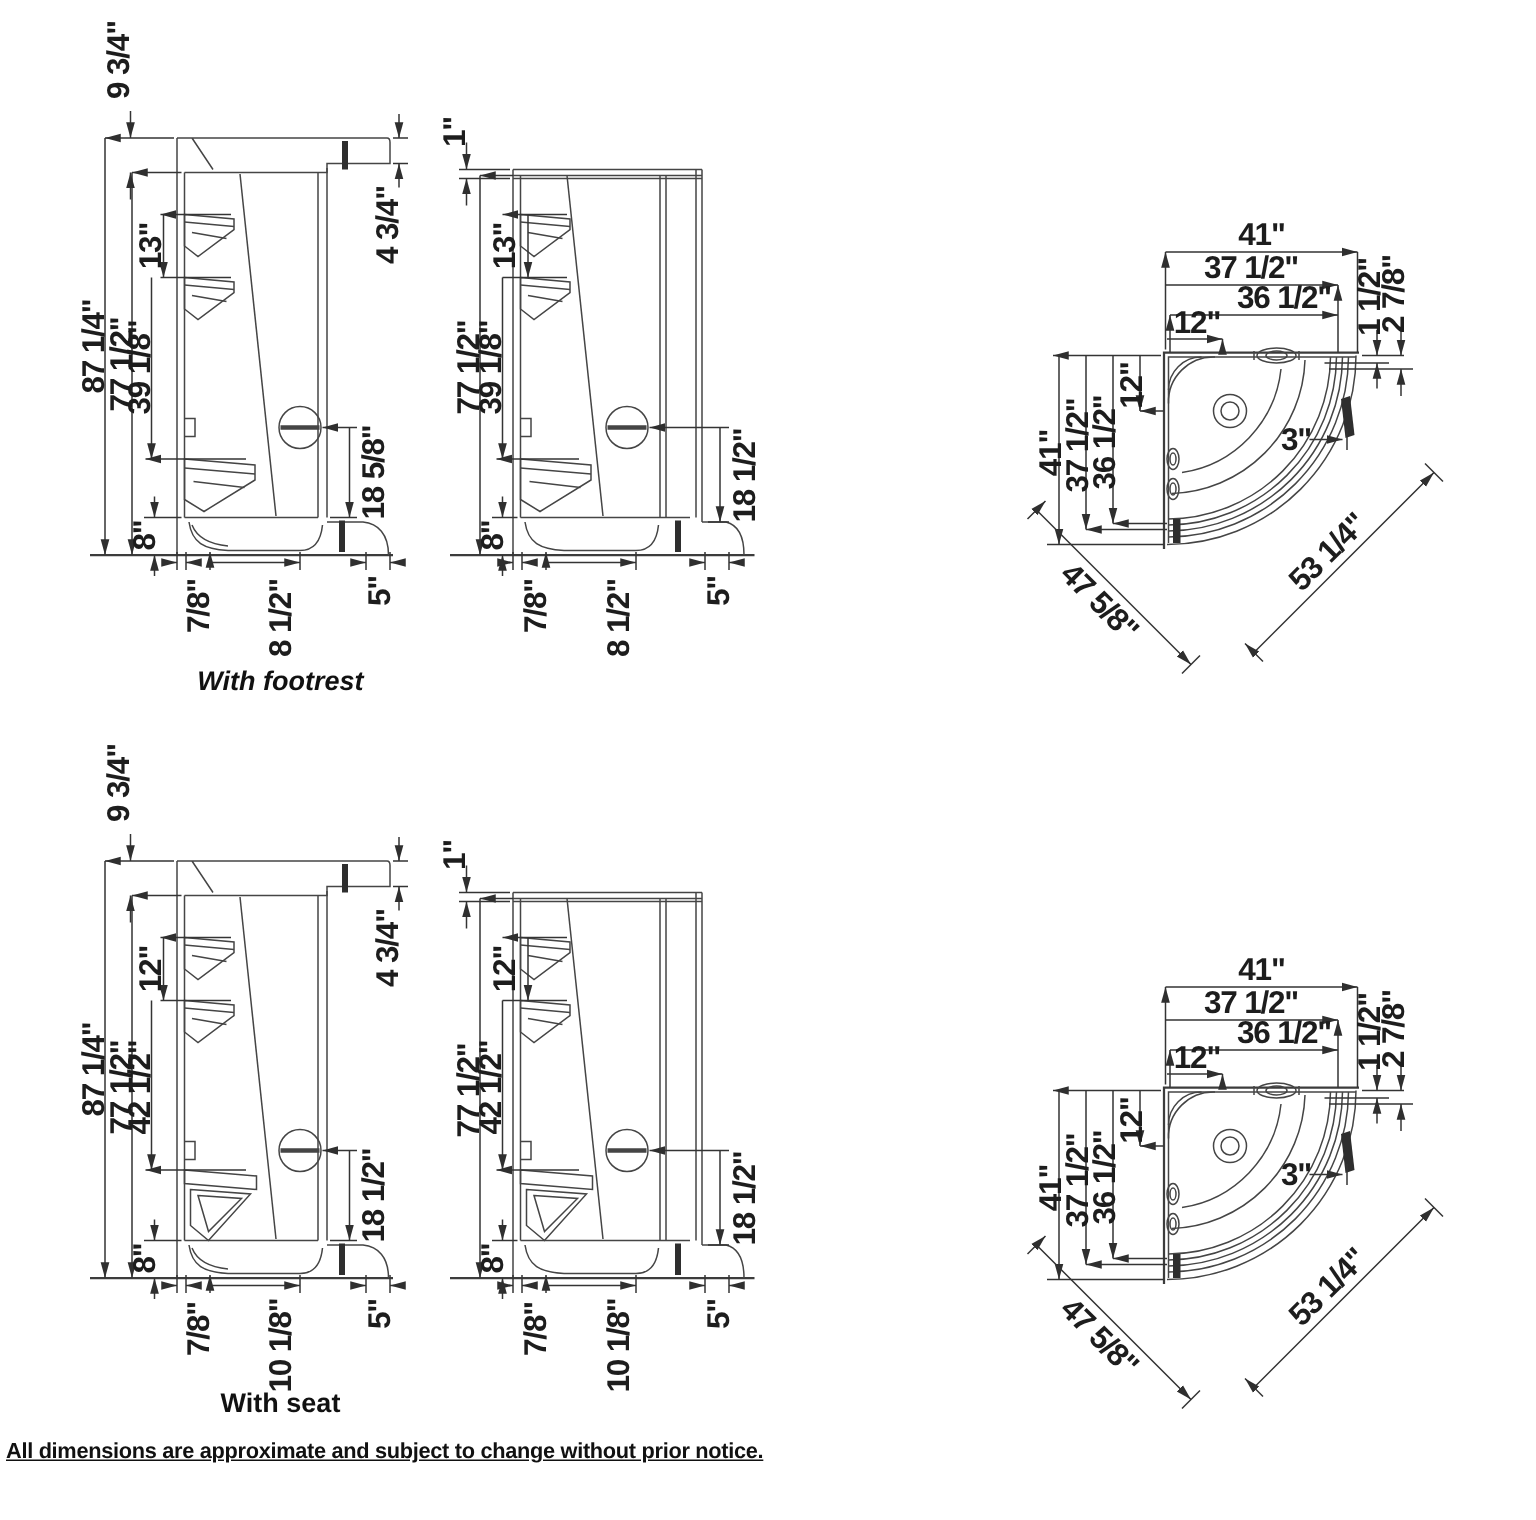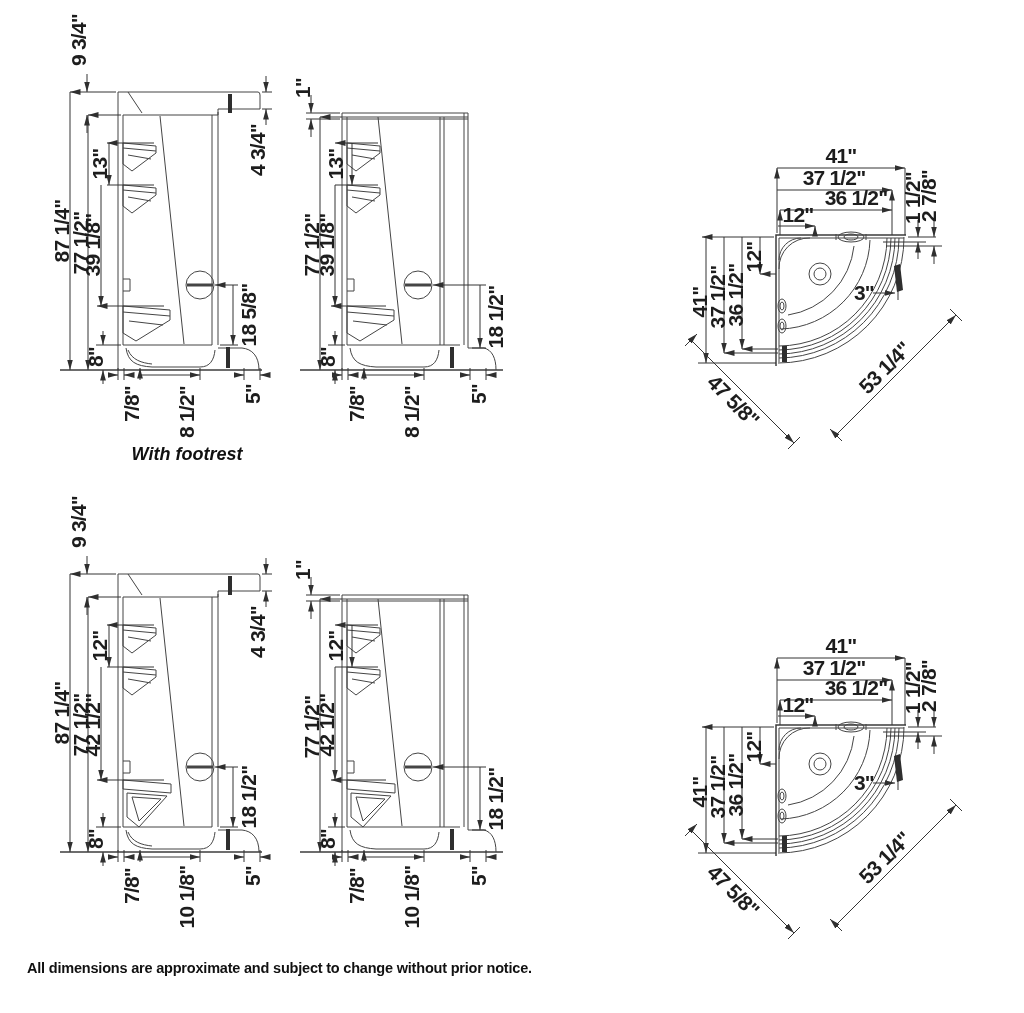--- a/index.html
+++ b/index.html
@@ -312,20 +312,21 @@
     <text x="67" y="411" transform="rotate(-90 67 404)">7/8"</text>
     <path class="d" d="M74,368 V380 M134,368 V380 M74,375 H134" marker-start="url(#as)" marker-end="url(#ae)"></path>
     <text x="122" y="422" transform="rotate(-90 122 415)">10 1/8"</text>
     <path class="d" d="M180,368 V380 M196,368 V380"></path>
     <path class="d" d="M172,375 H180" marker-end="url(#ae)"></path>
         <path class="d" d="M204,375 H196" marker-end="url(#ae)"></path>
     <text x="189" y="401" transform="rotate(-90 189 394)">5"</text>
   </g>
 </svg>
 
+<div class="cap" style="left:87px;top:925px;">With seat</div>
 
 <svg width="352" height="335" style="left:668px;top:630px;" viewBox="0 0 352 335">
   <g>
     <path class="g2" d="M238,95 H108 V226"></path>
     <path class="g" d="M236,98 H111 V222"></path>
     <path class="g" d="M236,97 A126,126 0 0 1 110,223"></path>
     <path class="g" d="M231,98 A121,121 0 0 1 111,218 M227,98 A117,117 0 0 1 111,214 M223,98 A113,113 0 0 1 111,210 M219,98 A109,109 0 0 1 111,206"></path>
     <path class="g" d="M202,100 A92,92 0 0 1 113,189"></path>
     <path class="g" d="M186,106 A78,78 0 0 1 120,175"></path>
     <path class="g" d="M142,98 A30,30 0 0 0 111,129 M133,98 A22,22 0 0 0 111,120"></path>
@@ -374,17 +375,17 @@
     <path class="d" d="M205,153 H227" marker-end="url(#ae)"></path>
         <path class="d" d="M230,146 V160"></path>
     <text x="196" y="160">3"</text>
     <path class="d" d="M29,194 L17,206 M132,297 L120,309 M23,200 L126,303" marker-start="url(#as)" marker-end="url(#ae)"></path>
     <text x="60" y="266" transform="rotate(45 60 266)">47 5/8"</text>
     <path class="d" d="M162,289 L174,301 M282,169 L294,181 M168,295 L288,175" marker-start="url(#as)" marker-end="url(#ae)"></path>
     <text x="222" y="233" transform="rotate(-45 222 233)">53 1/4"</text>
   </g>
 </svg>
 
-<div class="foot-note" style="left:27px;top:960px;">
+<div class="foot-note" style="left:4px;top:960px;text-decoration:underline;">
   <div>All dimensions are approximate and subject to change without prior notice.</div>
 </div>
 
 </div>
 
 </body></html>

